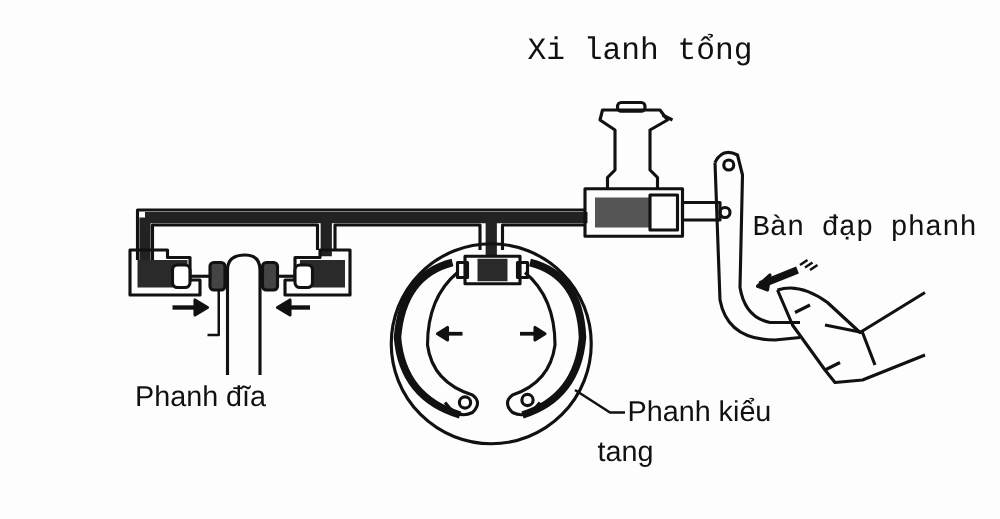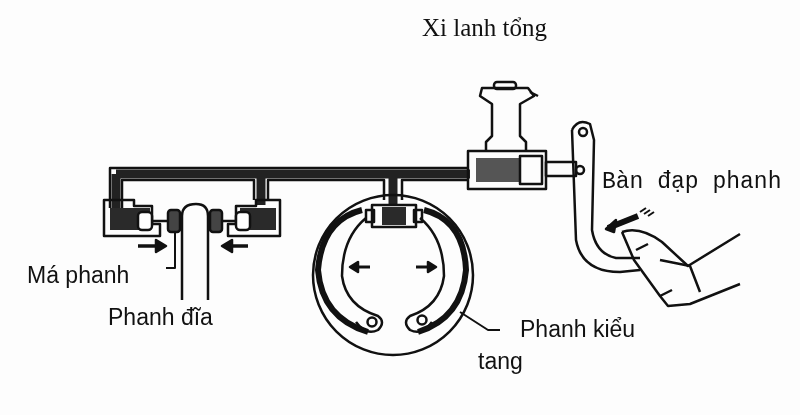--- a/index.html
+++ b/index.html
@@ -1,19 +1,19 @@
 <!DOCTYPE html>
 <html><head>
 <meta charset="utf-8">
 <style>
   html, body { margin: 0; padding: 0; background: #ffffff; }
   #stage { position: relative; width: 800px; height: 415px; background: #fdfdfd; overflow: hidden; }
   svg { position: absolute; left: 0; top: 0; }
   .lbl { position: absolute; color: #111; white-space: nowrap; }
-  .serif { font-family: Liberation Serif, serif; font-size: 25px; }
+  .serif { font-family: Liberation Mono, monospace; font-size: 25px; margin-top: 12px; }
   .sans { font-family: "Liberation Sans", "DejaVu Sans", sans-serif; font-size: 23px; }
 </style>
 </head>
 <body>
 
 <div id="stage">
   <svg width="800" height="415" viewBox="0 0 800 415">
     <g fill="none" stroke="#111" stroke-width="2.5" stroke-linejoin="round">
 
       <g>
@@ -103,17 +103,16 @@
         <path d="M416,267 L432,267" stroke-width="3"></path>
         <path d="M436,267 L428,262 L428,272 Z" fill="#111"></path>
 
         <path d="M460,312 L488,330 L500,330" stroke-width="2"></path>
       </g>
     </g>
   </svg>
 
   <div class="lbl serif" style="left:422px; top:14px;">Xi lanh tổng</div>
   <div class="lbl sans" style="left:602px; top:169px;font-family:Liberation Mono, monospace;">Bàn đạp phanh</div>
-  <div class="lbl sans" style="left:27px; top:262px;">Má phanh</div>
   <div class="lbl sans" style="left:108px; top:304px;">Phanh đĩa</div>
-  <div class="lbl sans" style="left:502px; top:316px;margin-left:18px;">Phanh kiểu</div>
+  <div class="lbl sans" style="left:502px; top:316px;">Phanh kiểu</div>
   <div class="lbl sans" style="left:478px; top:348px;">tang</div>
 </div>
 
 </body></html>

